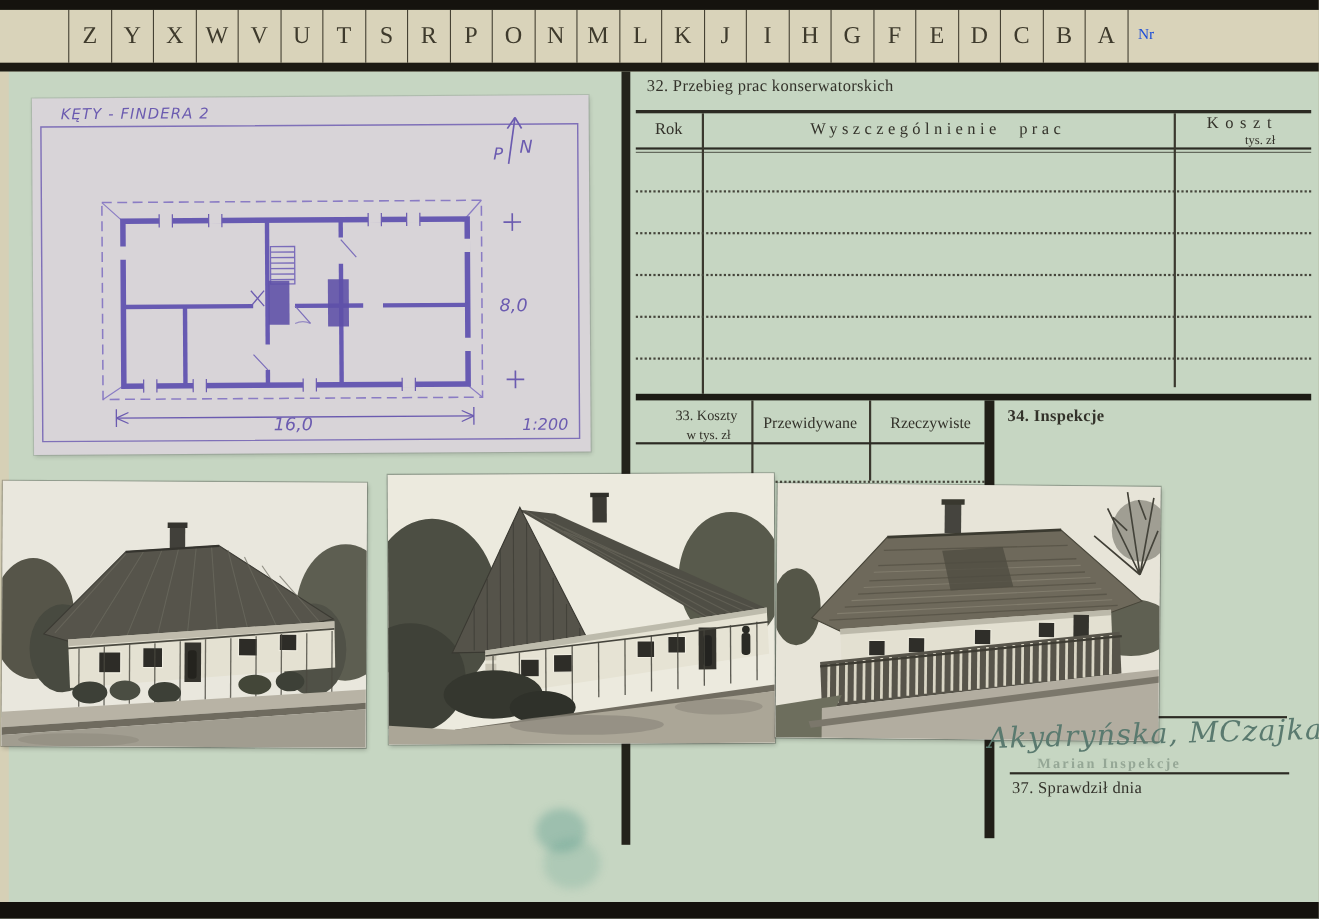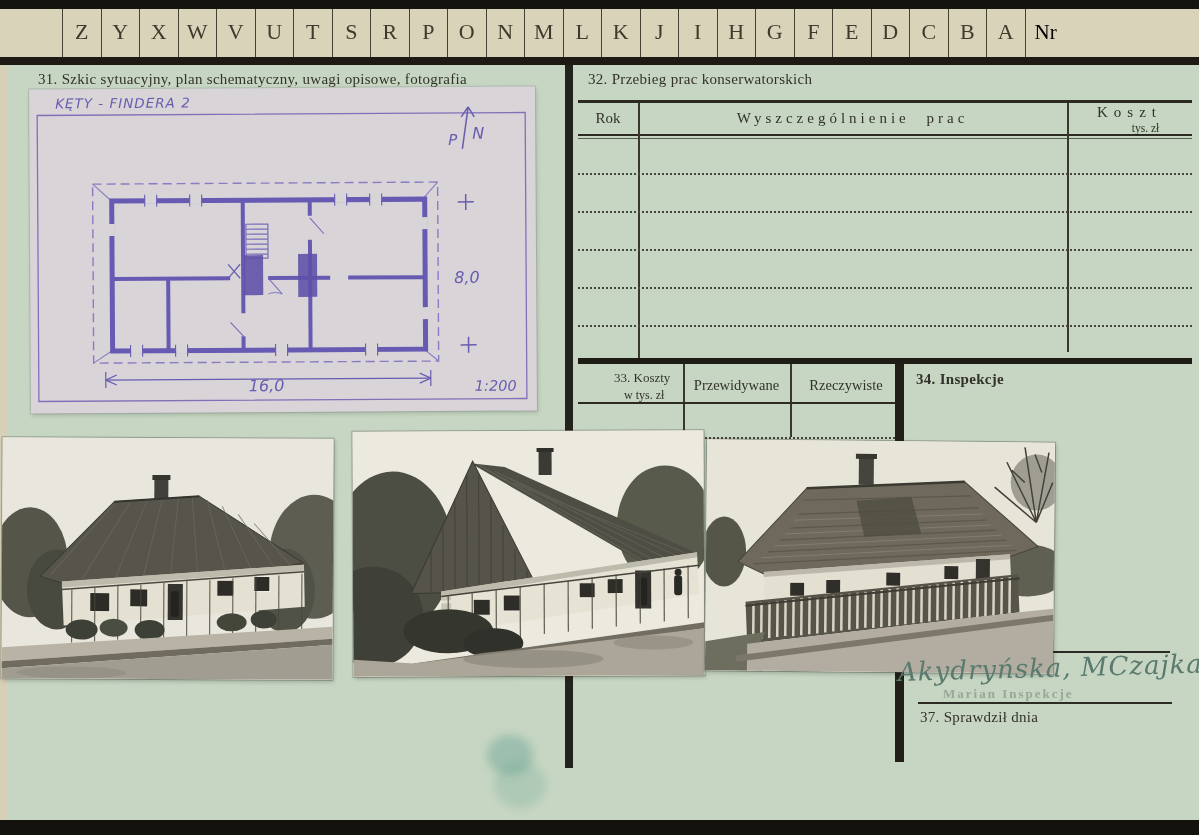--- a/index.html
+++ b/index.html
@@ -9,21 +9,21 @@
   
   .band-top{left:0;top:0;width:1199px;height:9px;background:#15130e;z-index:6;}
   .band-bottom{left:0;top:820px;width:1199px;height:15px;background:#14120d;z-index:6;}
   .rule-under-tabs{left:0;top:57px;width:1199px;height:8px;background:#1c1a13;z-index:5;}
   
   .tab-strip{left:0;top:9px;width:1199px;height:48px;background:#d9d3ba;display:flex;z-index:4;}
   .tab-spacer{width:62px;}
   .tab-cell{width:38.5px;height:48px;border-left:1.5px solid #454133;box-sizing:border-box;
             text-align:center;line-height:46px;font-size:22px;color:#3e3a2c;}
   .tab-nr{width:70px;border-left:1.5px solid #454133;box-sizing:border-box;
-          padding-left:9px;line-height:46px;font-size:21px;color:#000000;}
+          padding-left:9px;line-height:46px;font-size:14px;color:#1d4ed8;}
   
   .card{left:0;top:65px;width:1199px;height:756px;background:#c6d6c2;}
   .card-left-margin{left:0;top:65px;width:8px;height:756px;background:#d6d0b6;}
   .vdiv-main{left:565px;top:65px;width:8px;height:703px;background:#24231b;}
   .vdiv-3334{left:895px;top:364px;width:9px;height:398px;background:#211f18;}
   
   .sec-title{font-size:15px;letter-spacing:.3px;white-space:nowrap;}
   .hline{background:#2c2b23;}
   .vline{background:#3a382e;}
   .dotline{height:0;border-top:2px dotted #45453b;}
@@ -88,21 +88,20 @@
         <div class="tab-cell">B</div>
         <div class="tab-cell">A</div>
       </div>
     <div class="tab-nr">Nr</div>
   </div>
   <div class="abs rule-under-tabs"></div>
   <div class="abs band-top"></div>
 
   <div class="abs vdiv-main"></div>
 
-  <div class="abs sec-title" style="left:38px;top:71px;">31. Szkic sytuacyjny, plan schematyczny, uwagi opisowe, fotografia</div>
 
   <div class="abs sketch">
     <svg viewBox="0 0 506 324">
       <g stroke="#7f70b8" fill="none" stroke-width="1.3">
         <rect x="8" y="26" width="488" height="286"></rect>
       </g>
       <text x="26" y="19" font-family="DejaVu Sans, sans-serif" font-style="italic" font-size="13.5" fill="#6b5bb0" letter-spacing="1">KĘTY - FINDERA 2</text>
 
       <g stroke="#8a7cc4" stroke-width="1.4" fill="none" stroke-dasharray="9 5">
         <rect x="63" y="95" width="345" height="179"></rect>

